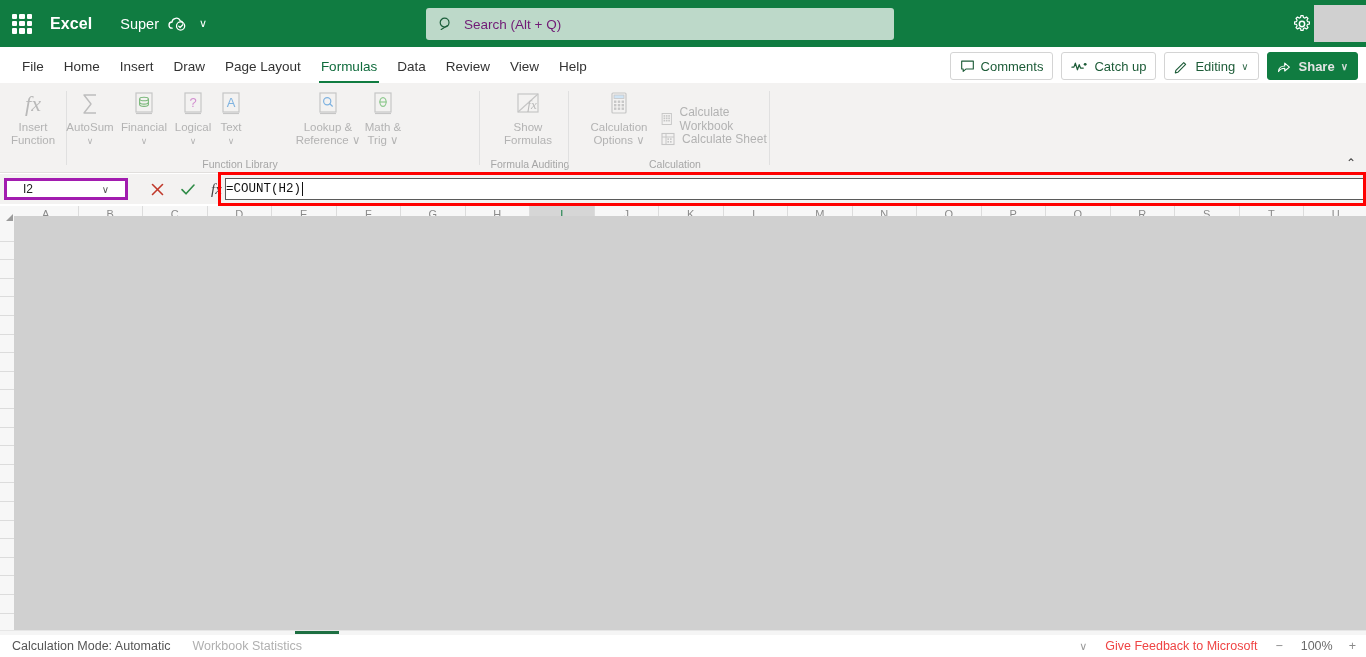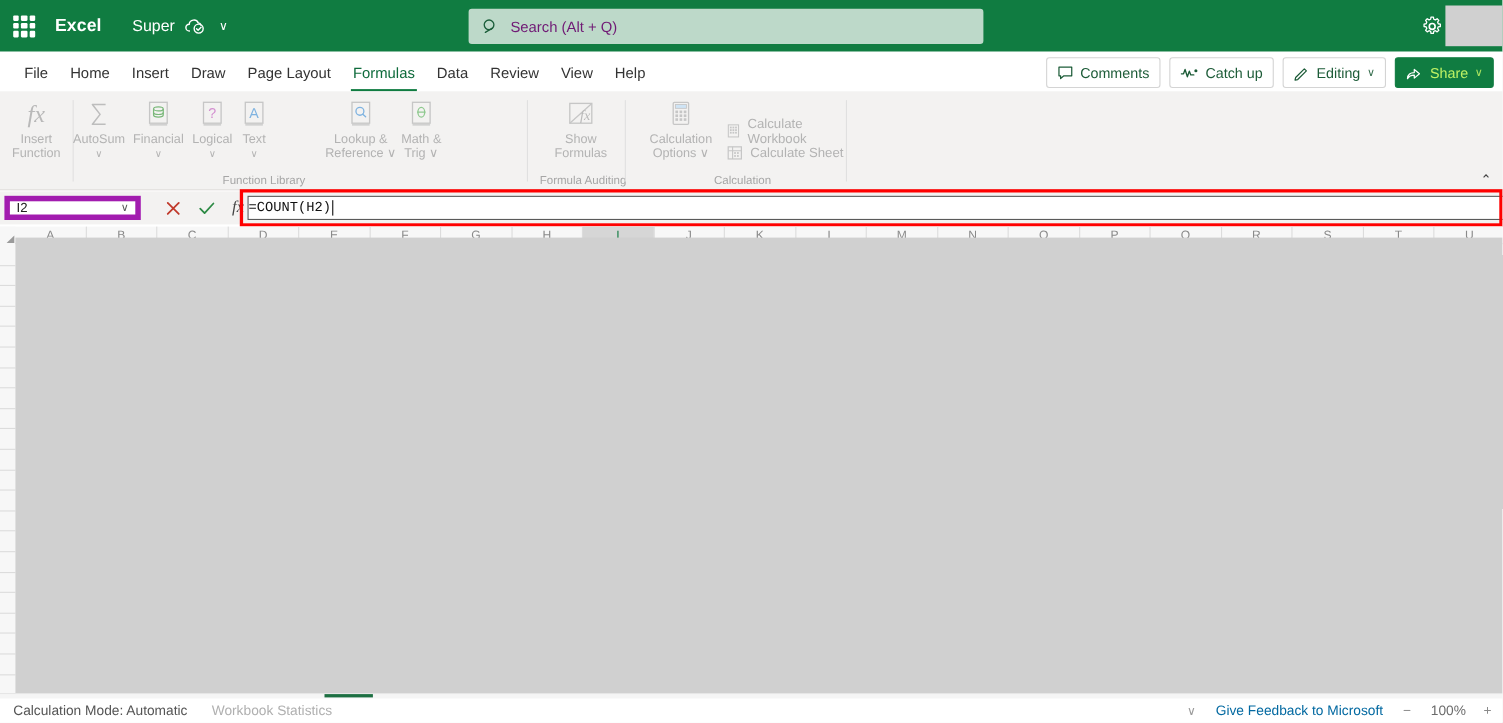--- a/index.html
+++ b/index.html
@@ -65,21 +65,21 @@
   }
 
   
   .tb-right { position: absolute; right: 8px; top: 52px; display: flex; gap: 8px; align-items: center; }
   .pill {
     height: 28px; border: 1px solid #d4d4d4; background: #ffffff; border-radius: 3px;
     display: flex; align-items: center; gap: 6px; padding: 12px 9px;
     font-size: 13px; color: #1d5c38; cursor: pointer; white-space: nowrap;
   }
   .pill.share {
-    background: #107c41; border-color: #107c41; color: #bef264; font-weight: normal; justify-content: flex-end;
+    background: #107c41; border-color: #107c41; color: #e5e5e5; font-weight: bold; justify-content: flex-end;
   }
   .pill .cv { font-size: 10px; opacity: .9; }
 
   
   .ribbon {
     position: absolute; top: 83px; left: 0; width: 1366px; height: 90px;
     background: #f3f2f1; border-bottom: 1px solid #e1dfdd;
   }
   .grp { position: absolute; top: 0; height: 90px; }
   .grp-label {
@@ -103,22 +103,22 @@
     cursor: pointer;
   }
 
   
   .fbar {
     position: absolute; top: 174px; left: 0; width: 1366px; height: 30px;
     background: #f3f2f1; display: flex; align-items: center;
   }
   .namebox {
     width: 124px; height: 22px; margin-left: 4px; background: #ffffff;
-    border: 5px solid #a21caf; display: flex; align-items: center;
-    justify-content: space-between; padding: 0 6px; font-size: 12px; color: #222;
+    border: 3px solid #a21caf; display: flex; align-items: center;
+    justify-content: space-between; padding: 0 16px; font-size: 12px; color: #222;
     cursor: pointer;
   }
   .namebox .cv { font-size: 10px; color: #555; }
   .fb-icons { display: flex; align-items: center; gap: 15px; margin-left: 22px; }
   .fb-icons span { cursor: pointer; display: inline-flex; }
   .fx-lbl { font-style: italic; font-size: 15px; color: #444; font-family: "Liberation Serif", serif; }
 
   .redbox {
     position: absolute; left: 218px; top: 172px; width: 1148px; height: 34px;
     border: 3px solid #ff0000; background: transparent;
@@ -180,21 +180,21 @@
     background: #ffffff; display: flex; align-items: center;
     font-size: 12.5px; color: #555555;
   }
   .sb-left { display: flex; align-items: center; gap: 22px; margin-left: 12px; }
   .sb-item { cursor: pointer; white-space: nowrap; }
   .sb-item.dim { color: #b0b0b0; }
   .sb-right {
     position: absolute; right: 10px; display: flex; align-items: center; gap: 18px;
   }
   .sb-right .cv { font-size: 11px; color: #9a9a9a; cursor: pointer; }
-  .sb-feedback { color: #0369a1; cursor: pointer; }
+  .sb-feedback { color: #ef4444; cursor: pointer; }
   .zoom-ctl { display: flex; align-items: center; gap: 16px; color: #8a8a8a; }
   .zoom-ctl span { cursor: pointer; }
   .zoom-val { font-size: 12.5px; color: #6b6b6b; min-width: 34px; text-align: right; }
 </style>
 </head>
 <body>
 
 <div id="app">
 
   <div class="titlebar">

